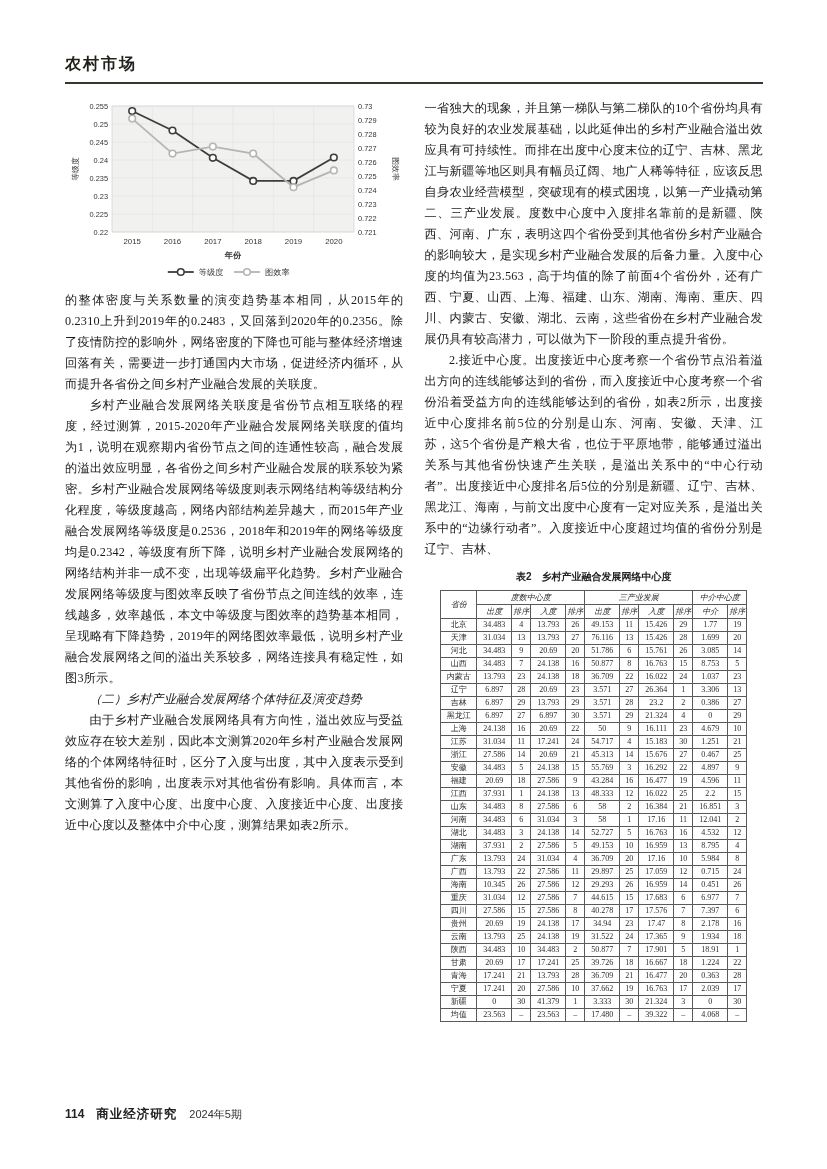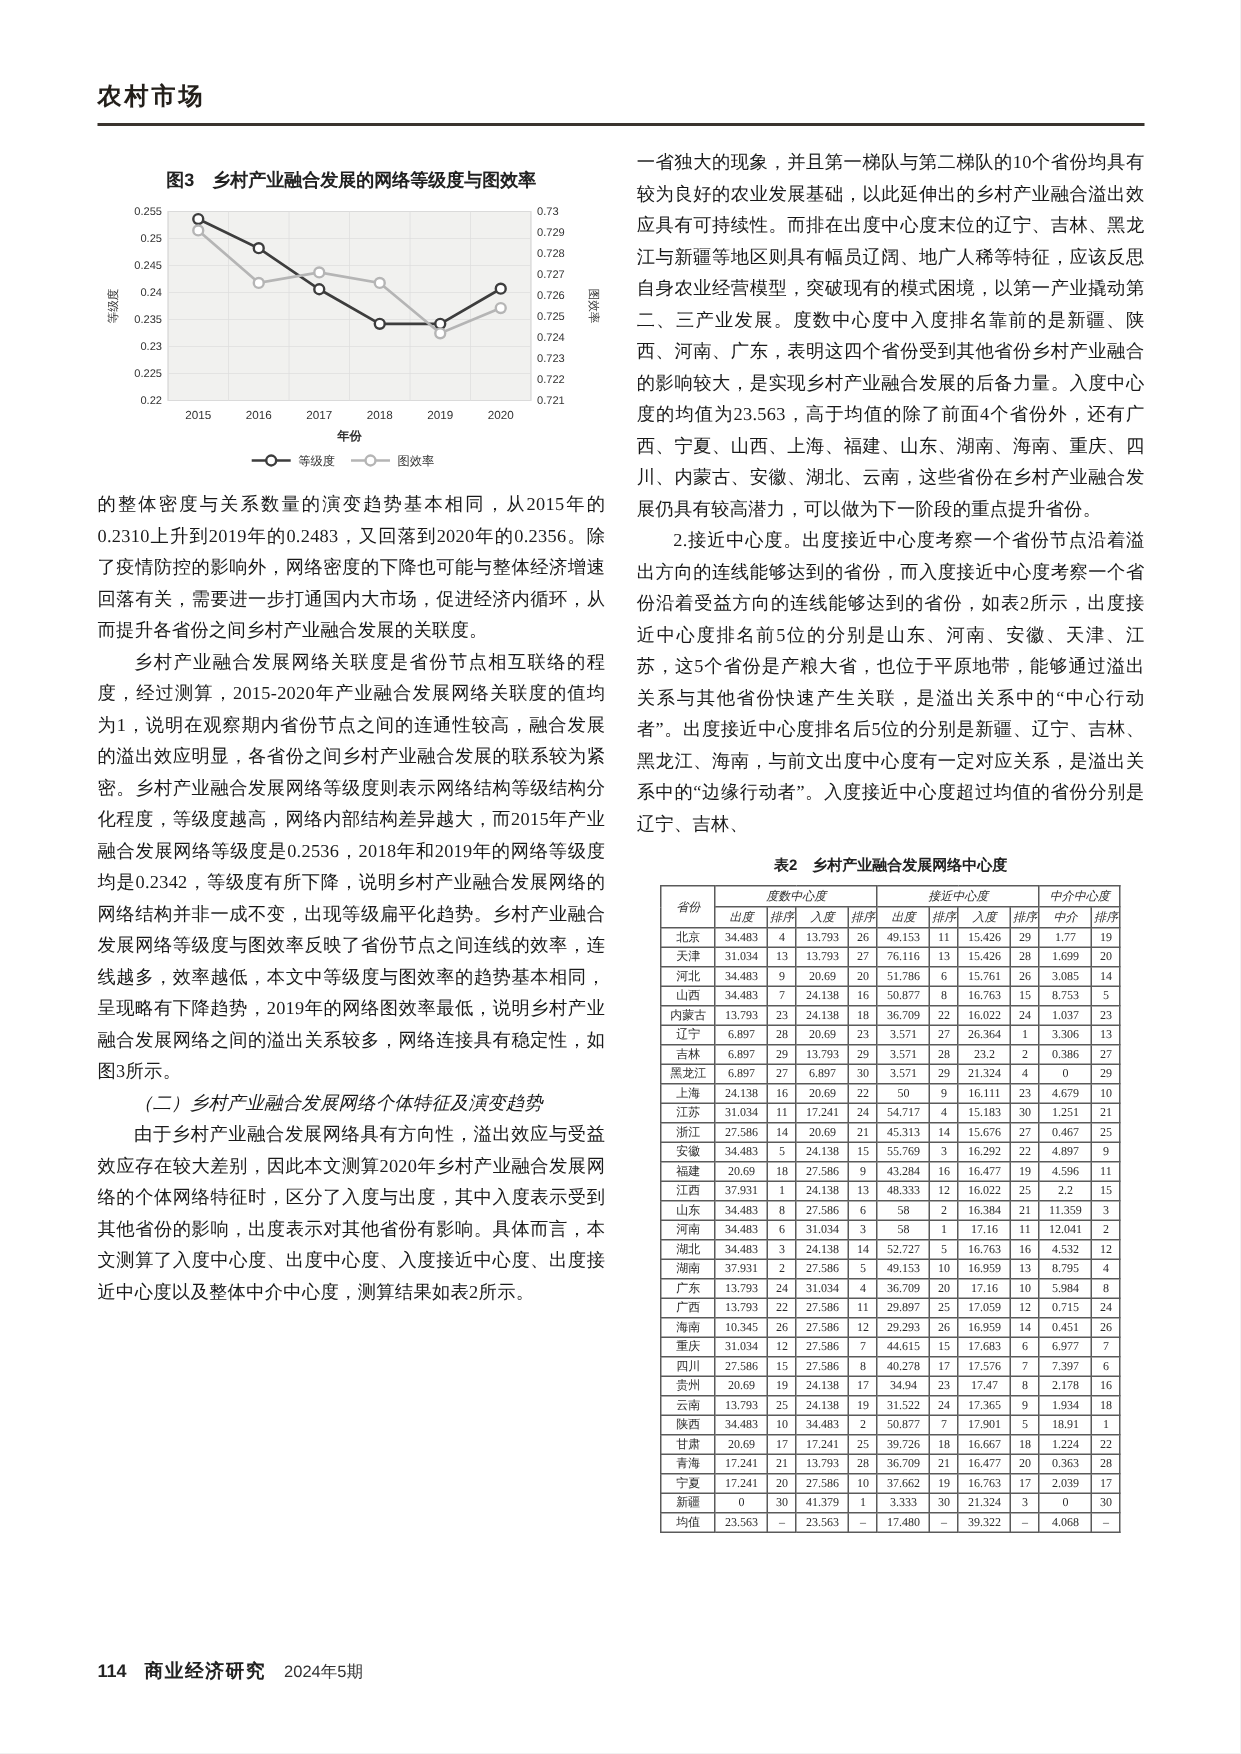--- a/index.html
+++ b/index.html
@@ -37,21 +37,20 @@
 <div class="page">
 
   <div class="page-header">
     <div class="section-title">农村市场</div>
     <div class="header-rule"></div>
   </div>
 
   <div class="content">
     <div class="col">
       <figure class="chart-fig">
-        <figcaption class="fig-caption">图3　乡村产业融合发展的网络等级度与图效率</figcaption>
         <div class="chart-wrap">
           <svg id="chart-svg" width="332" height="180" viewBox="0 0 332 180">
               <rect x="44" y="8" width="242" height="126" fill="#f1f1ef" stroke="#c9c9c9" stroke-width="0.6"></rect>
               <line x1="44" y1="134" x2="286" y2="134" stroke="#dedede" stroke-width="0.5"></line>
               <text x="40" y="136.6" text-anchor="end" font-size="7.4" font-family="&quot;Liberation Sans&quot;,&quot;DejaVu Sans&quot;,sans-serif" fill="#333">0.22</text>
               <line x1="44" y1="115.99999999999999" x2="286" y2="115.99999999999999" stroke="#dedede" stroke-width="0.5"></line>
               <text x="40" y="118.59999999999998" text-anchor="end" font-size="7.4" font-family="&quot;Liberation Sans&quot;,&quot;DejaVu Sans&quot;,sans-serif" fill="#333">0.225</text>
               <line x1="44" y1="97.99999999999997" x2="286" y2="97.99999999999997" stroke="#dedede" stroke-width="0.5"></line>
               <text x="40" y="100.59999999999997" text-anchor="end" font-size="7.4" font-family="&quot;Liberation Sans&quot;,&quot;DejaVu Sans&quot;,sans-serif" fill="#333">0.23</text>
               <line x1="44" y1="80.00000000000006" x2="286" y2="80.00000000000006" stroke="#dedede" stroke-width="0.5"></line>
@@ -137,21 +136,21 @@
               <col style="width: 19px;">
               <col style="width: 35px;">
               <col style="width: 19px;">
               <col style="width: 35px;">
               <col style="width: 19px;">
             </colgroup>
             <thead>
               <tr>
                 <th rowspan="2">省份</th>
                 <th colspan="4">度数中心度</th>
-                <th colspan="4">接近中心度</th>
+                <th colspan="4">三产业发展</th>
                 <th colspan="2">中介中心度</th>
               </tr>
               <tr>
                 <th>出度</th>
                 <th>排序</th>
                 <th>入度</th>
                 <th>排序</th>
                 <th>出度</th>
                 <th>排序</th>
                 <th>入度</th>
@@ -346,21 +345,21 @@
               <tr>
                 <td>山东</td>
                 <td>34.483</td>
                 <td>8</td>
                 <td>27.586</td>
                 <td>6</td>
                 <td>58</td>
                 <td>2</td>
                 <td>16.384</td>
                 <td>21</td>
-                <td>11.359</td>
+                <td>16.851</td>
                 <td>3</td>
               </tr>
               <tr>
                 <td>河南</td>
                 <td>34.483</td>
                 <td>6</td>
                 <td>31.034</td>
                 <td>3</td>
                 <td>58</td>
                 <td>1</td>

